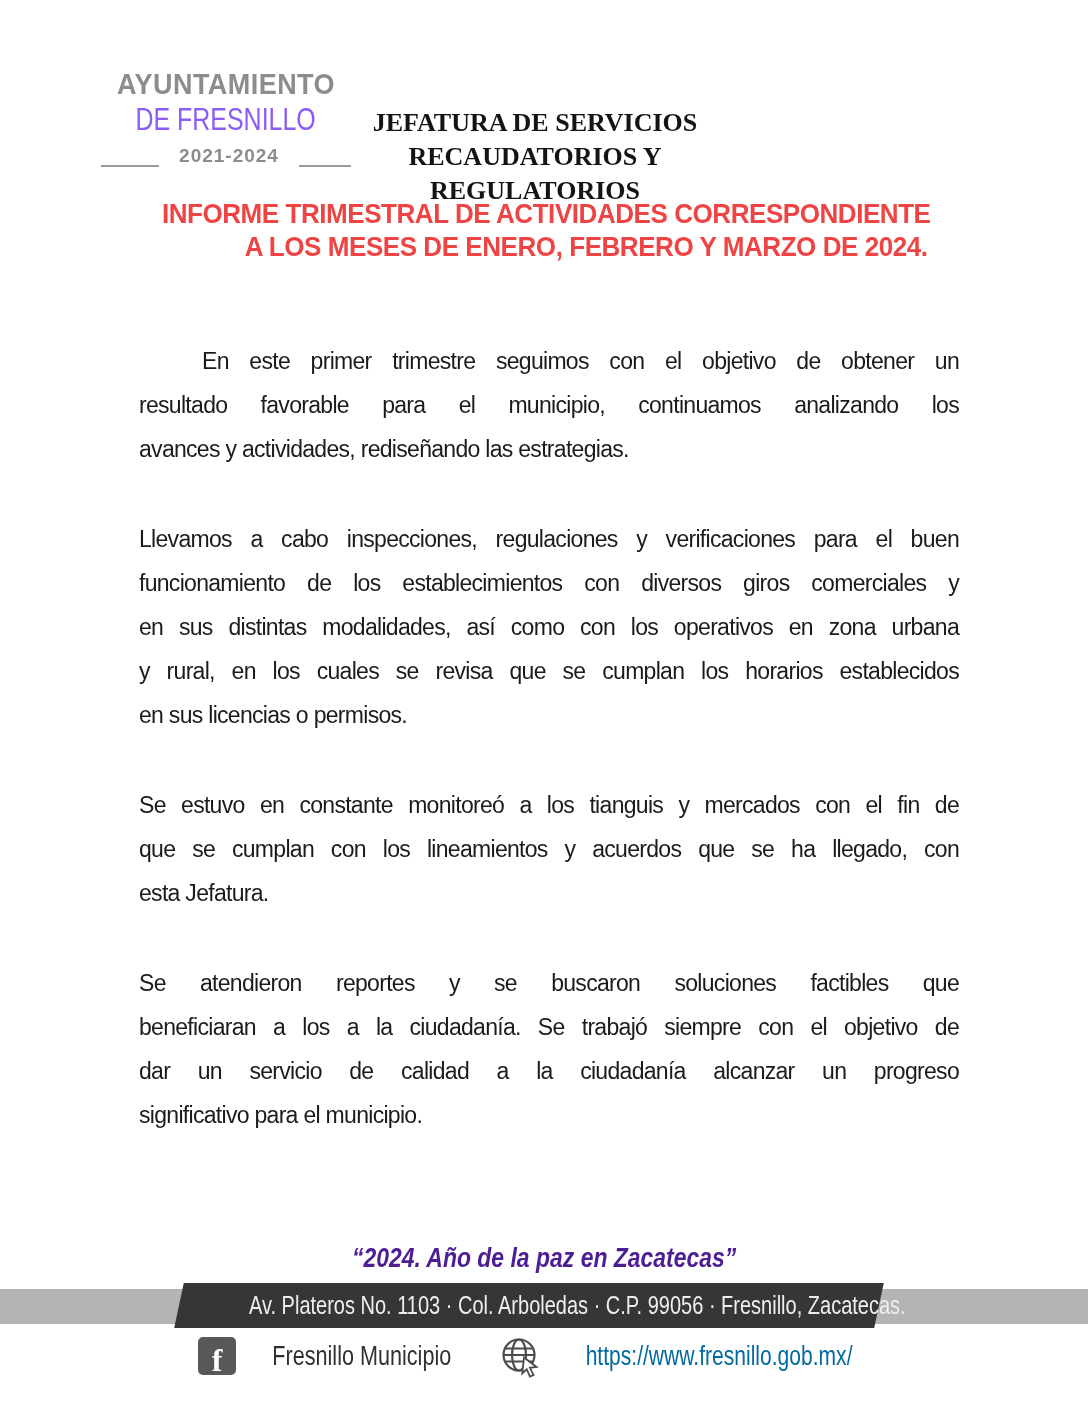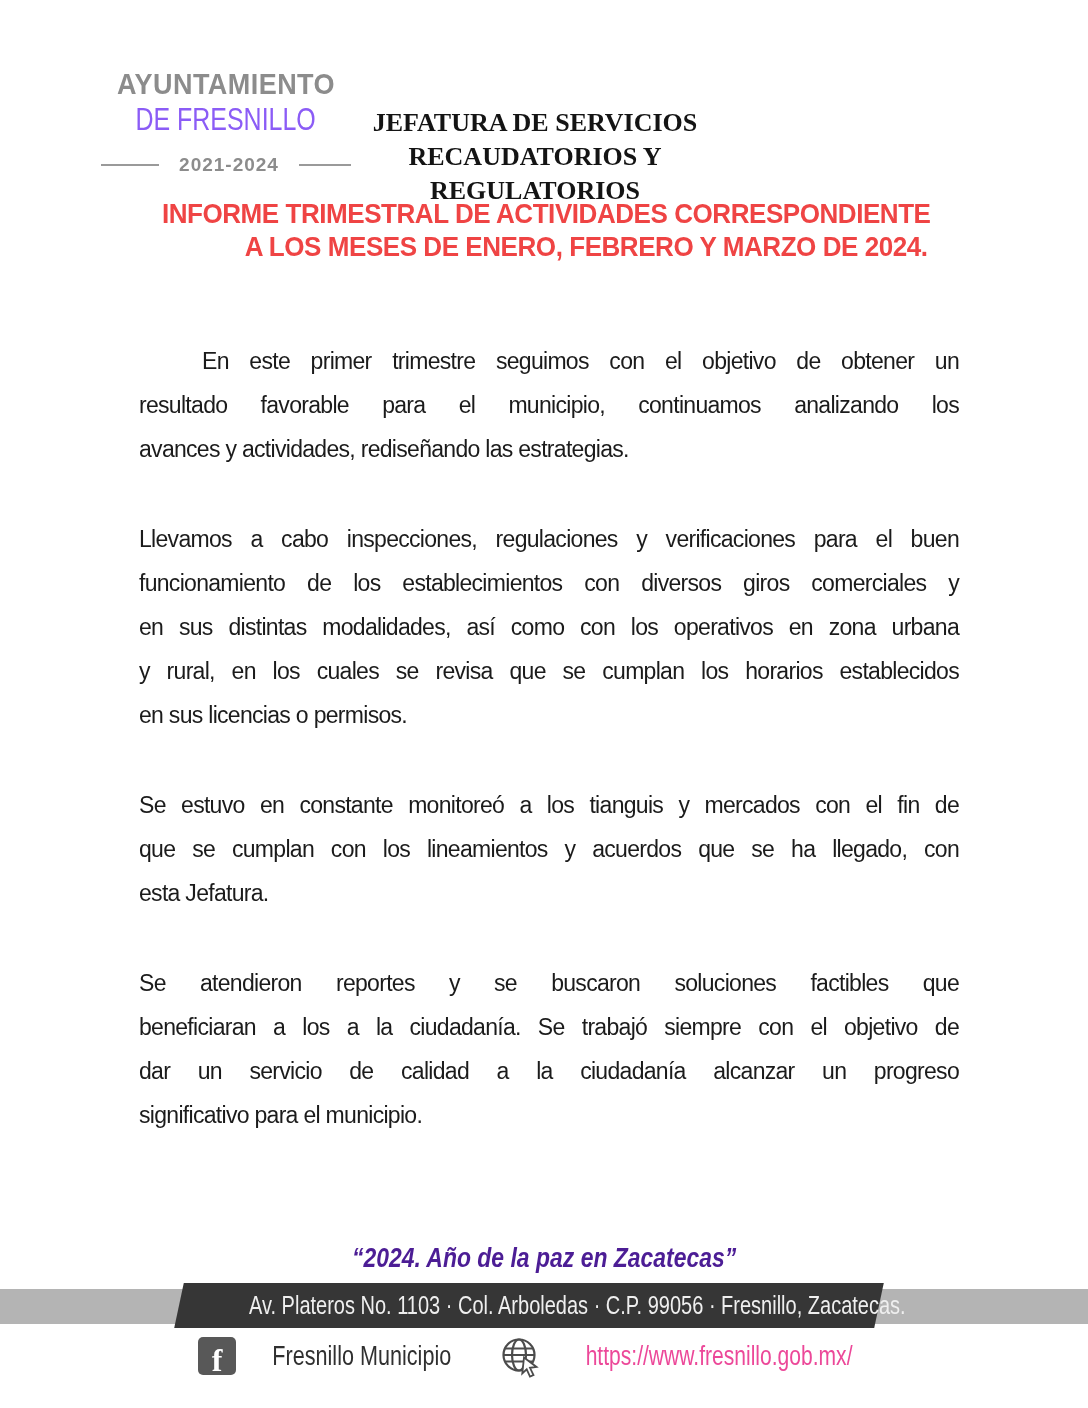--- a/index.html
+++ b/index.html
@@ -7,21 +7,21 @@
     position:relative;width:1088px;height:1408px;background:#ffffff;
     margin:0 auto;overflow:hidden;
     font-family:"Liberation Sans",sans-serif;color:#1b1b1b;
   }
   
   .logo{position:absolute;left:100px;top:68px;width:252px;text-align:center;color:#8c8c8c;}
   .logo .l1{font-size:30px;font-weight:700;line-height:32px;letter-spacing:.5px;}
   .logo .l1 span{display:inline-block;transform:scaleX(.9);white-space:nowrap;}
   .logo .l2{font-size:32px;font-weight:400;line-height:38px;color:#8b5cf6;}
   .logo .l2 span{display:inline-block;transform:scaleX(.78);white-space:nowrap;}
-  .logo .years{display:flex;align-items:center;justify-content:center;gap:20px;margin-top:16px;}
+  .logo .years{display:flex;align-items:flex-end;justify-content:center;gap:20px;margin-top:7px;}
   .logo .years .rule{height:2px;background:#9a9a9a;}
   .logo .years .r1{width:58px;}
   .logo .years .r2{width:52px;}
   .logo .years .yr{font-size:19px;font-weight:700;letter-spacing:1px;color:#8c8c8c;white-space:nowrap;}
   .dept{position:absolute;left:350px;top:60px;width:370px;text-align:center;
         font-family:"Liberation Serif",serif;font-weight:700;font-size:26px;line-height:34px;color:#141414;margin-top:46px;}
   
   .doc-title{position:absolute;left:133px;top:197px;width:820px;text-align:right;
              font-weight:700;font-size:28px;line-height:33px;letter-spacing:-.5px;color:#ef4444;}
   .doc-title span{display:inline-block;transform:scaleX(.93);white-space:nowrap;}
@@ -41,21 +41,21 @@
   .banner .addr{display:block;text-align:center;line-height:45px;font-size:25px;color:#efefef;
           white-space:nowrap;transform:skewX(12deg) scaleX(.8);}
   .social{position:absolute;left:0;top:1334px;width:1088px;height:44px;
           display:flex;align-items:center;justify-content:center;}
   .fb{width:38px;height:38px;border-radius:5px;background:#585858;overflow:hidden;
       color:#fff;font-weight:700;font-size:32px;text-align:center;line-height:46px;
       font-family:"Liberation Serif",serif;}
   .soc-label{font-size:27px;color:#303030;margin:0 24px 0 14px;}
   .soc-label span{display:inline-block;transform:scaleX(.8);white-space:nowrap;}
   .globe{width:44px;height:44px;margin-right:6px;}
-  .soc-url{font-size:27px;color:#ec4899;}
+  .soc-url{font-size:27px;color:#0369a1;}
   .soc-url span{display:inline-block;transform:scaleX(.78);white-space:nowrap;}
 </style>
 </head>
 <body>
 
 <div class="page">
 
   <div class="logo">
     <div class="l1"><span>AYUNTAMIENTO</span></div>
     <div class="l2"><span>DE FRESNILLO</span></div>

